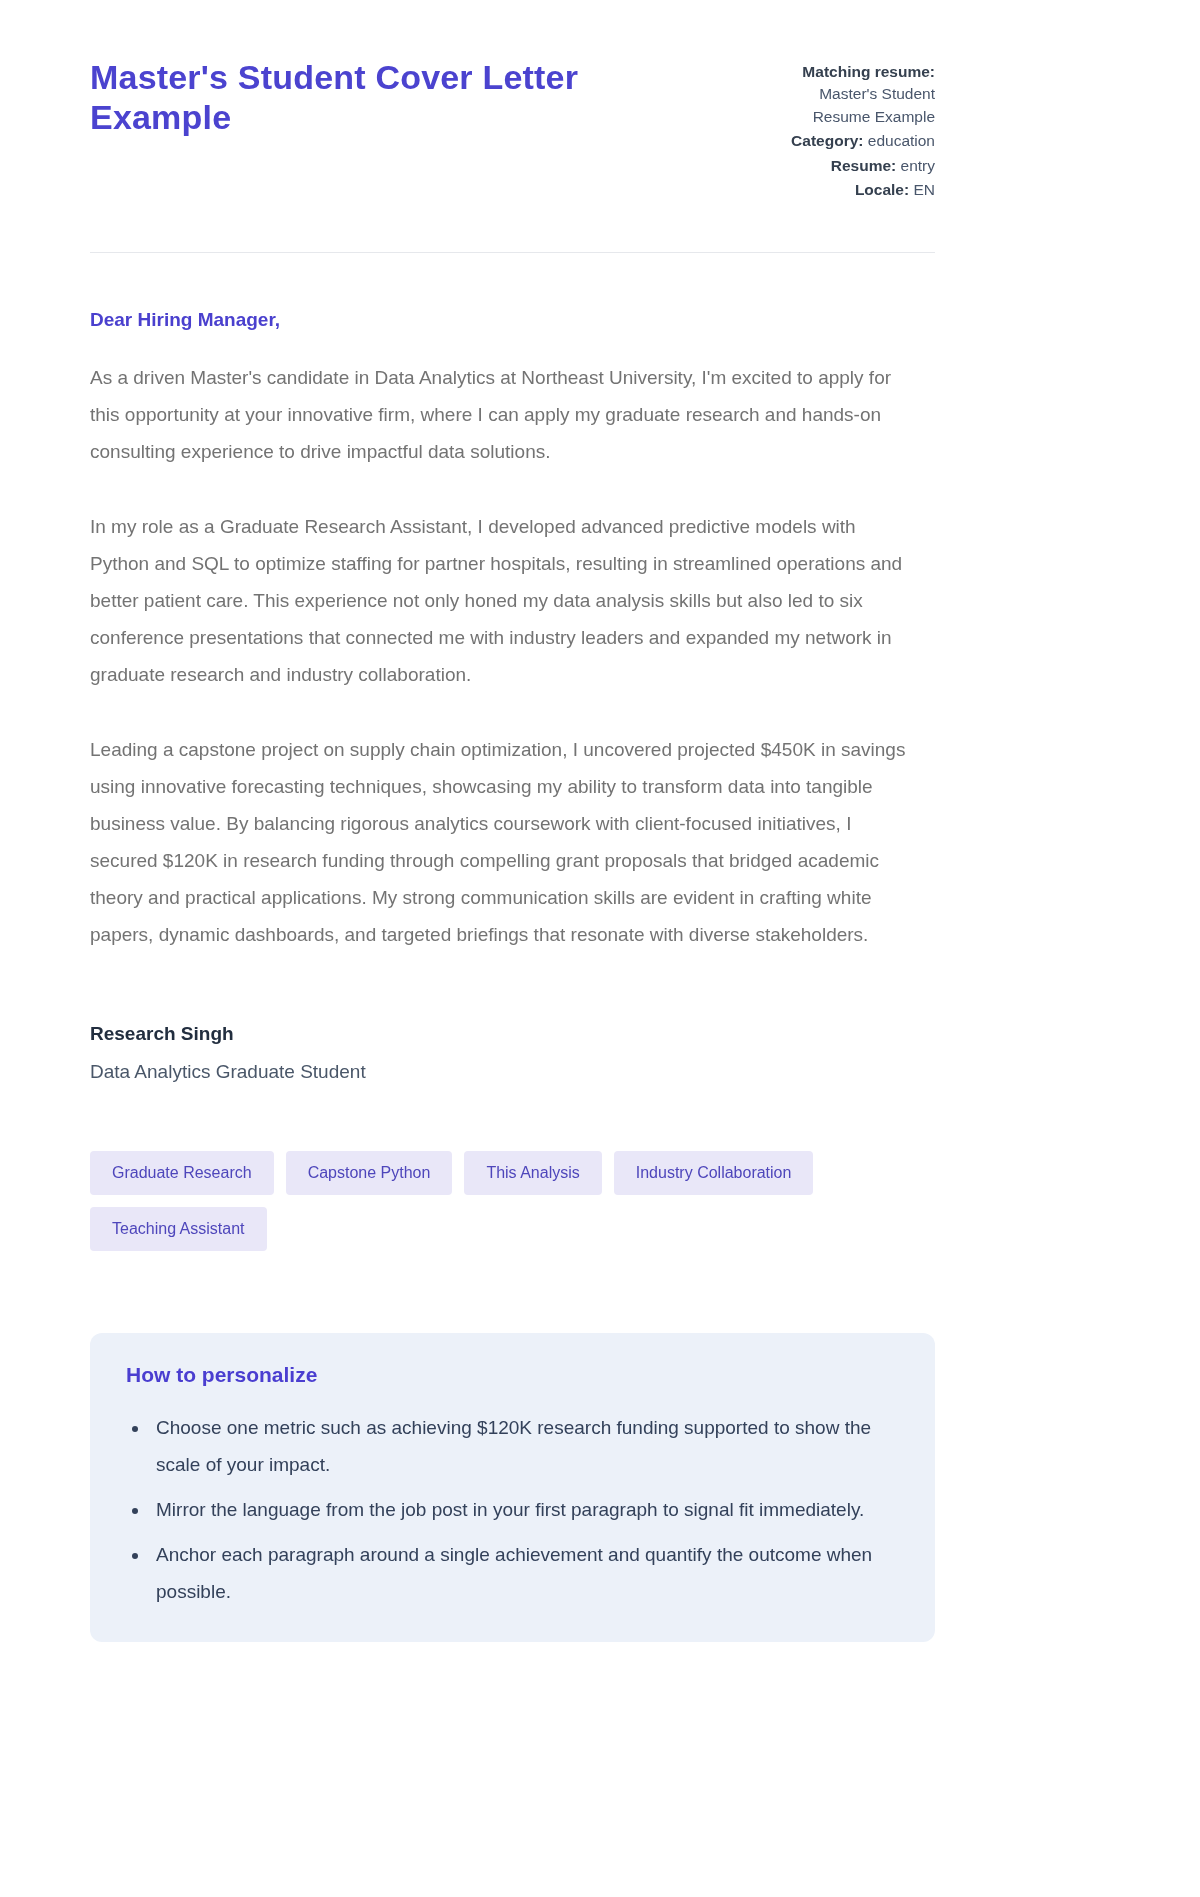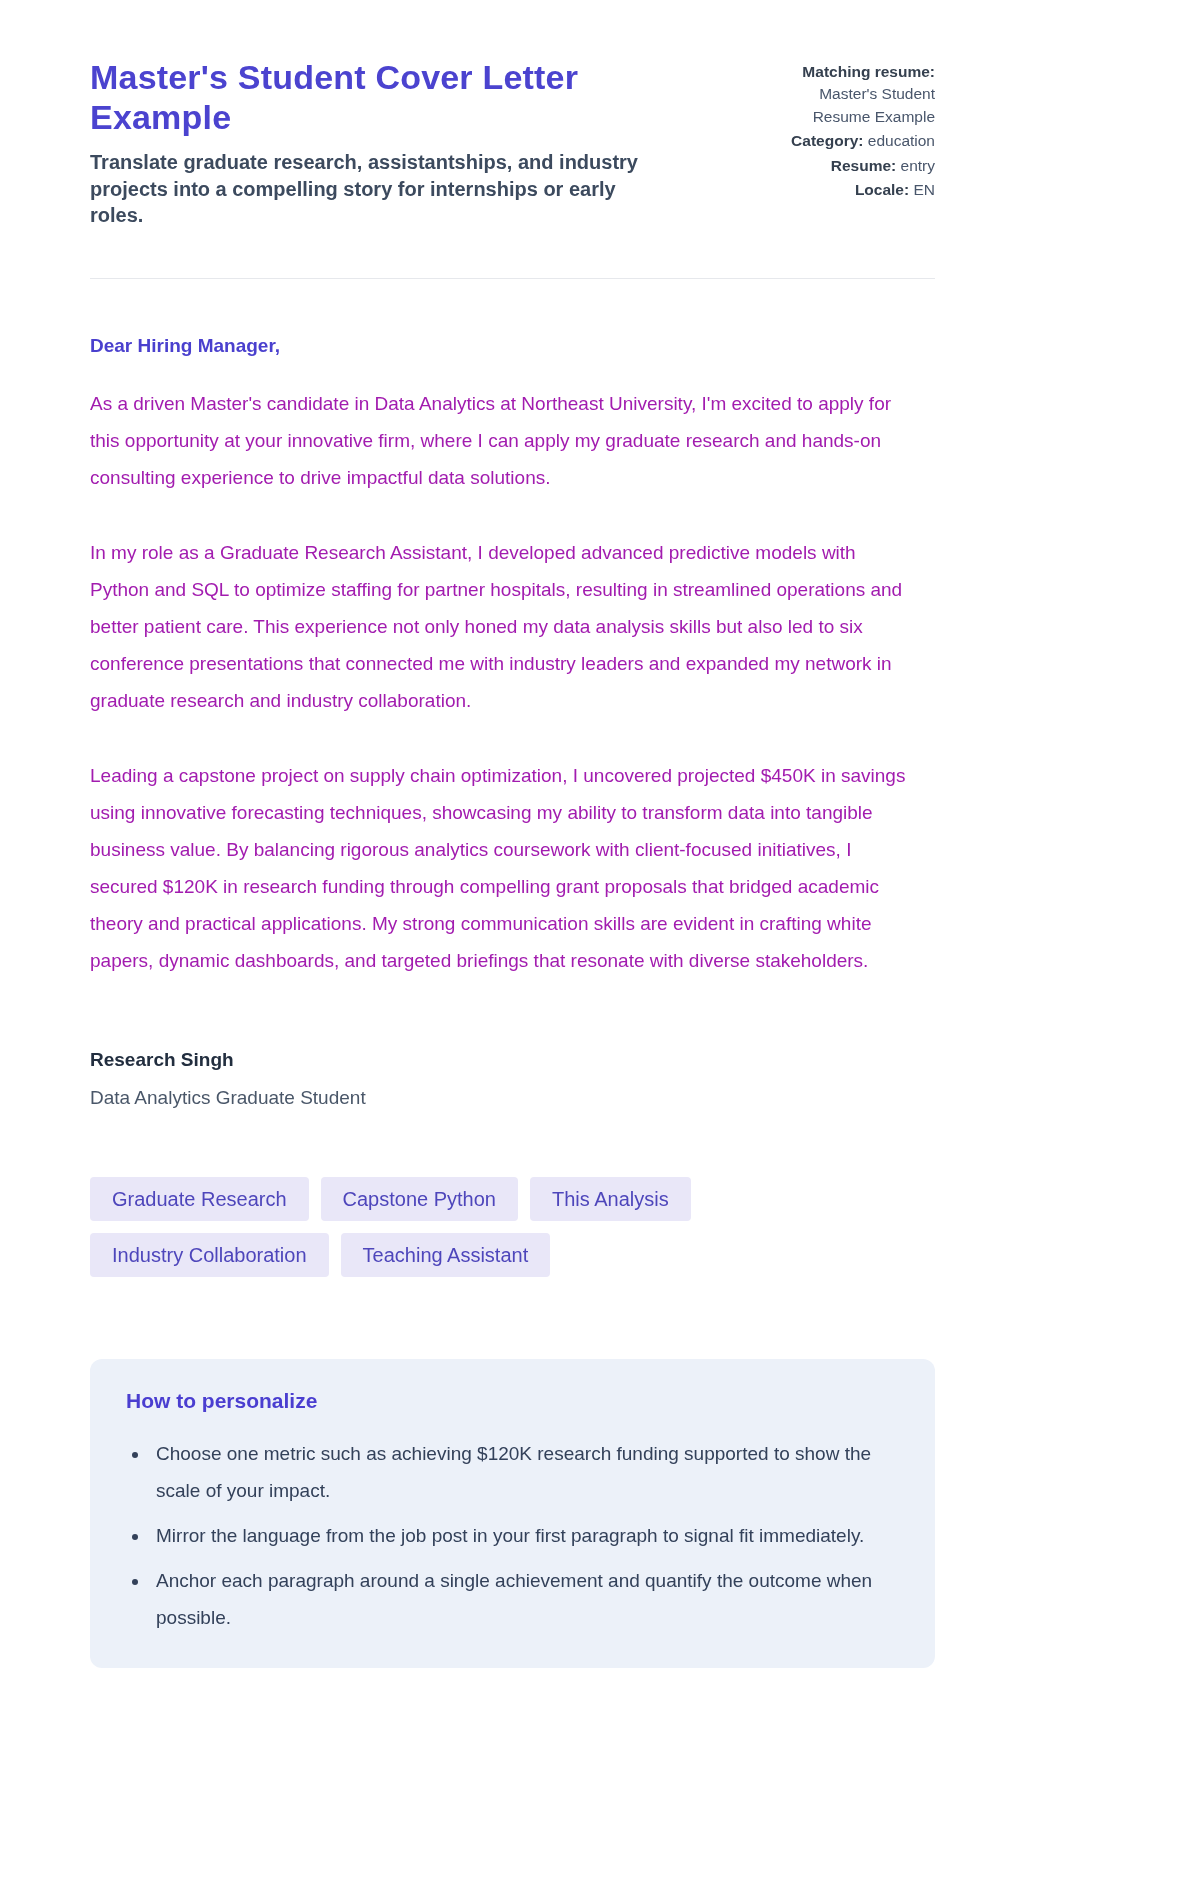--- a/index.html
+++ b/index.html
@@ -63,21 +63,21 @@
   .salutation {
     margin: 0 0 28px 0;
     font-size: 19px;
     font-weight: 700;
     color: #4A40CE;
   }
   .para {
     margin: 0 0 38px 0;
     font-size: 19px;
     line-height: 37px;
-    color: #a21caf;
+    color: #737373;
   }
   .sig-name {
     margin: 70px 0 0 0;
     font-size: 19px;
     font-weight: 700;
     color: #222E3F;
   }
   .sig-title {
     margin: 16px 0 0 0;
     font-size: 19px;
@@ -87,21 +87,21 @@
   .tags {
     margin-top: 68px;
     display: flex;
     flex-wrap: wrap;
     gap: 12px;
   }
   .tag {
     display: inline-block;
     background: #E9E7F8;
     color: #4E46BB;
-    font-size: 20px;
+    font-size: 16px;
     line-height: 22px;
     padding: 11px 22px;
     border-radius: 4px;
     cursor: pointer;
     white-space: nowrap;
   }
   
   .tip-box {
     margin-top: 82px;
     background: #ECF1F9;
@@ -129,21 +129,20 @@
   .tip-list li:last-child { margin-bottom: 0; }
 </style>
 </head>
 <body>
 
 <div class="page">
 
   <header class="header">
     <div class="header-left">
       <h1 class="page-title">Master's Student Cover Letter Example</h1>
-      <p class="page-subtitle">Translate graduate research, assistantships, and industry projects into a compelling story for internships or early roles.</p>
     </div>
     <aside class="meta">
       <div class="meta-group">
         <span class="meta-label block">Matching resume:</span>
         <span class="meta-value">Master's Student Resume Example</span>
       </div>
       <div class="meta-row">
         <span class="meta-label">Category:</span>
         <span class="meta-value">education</span>
       </div>

